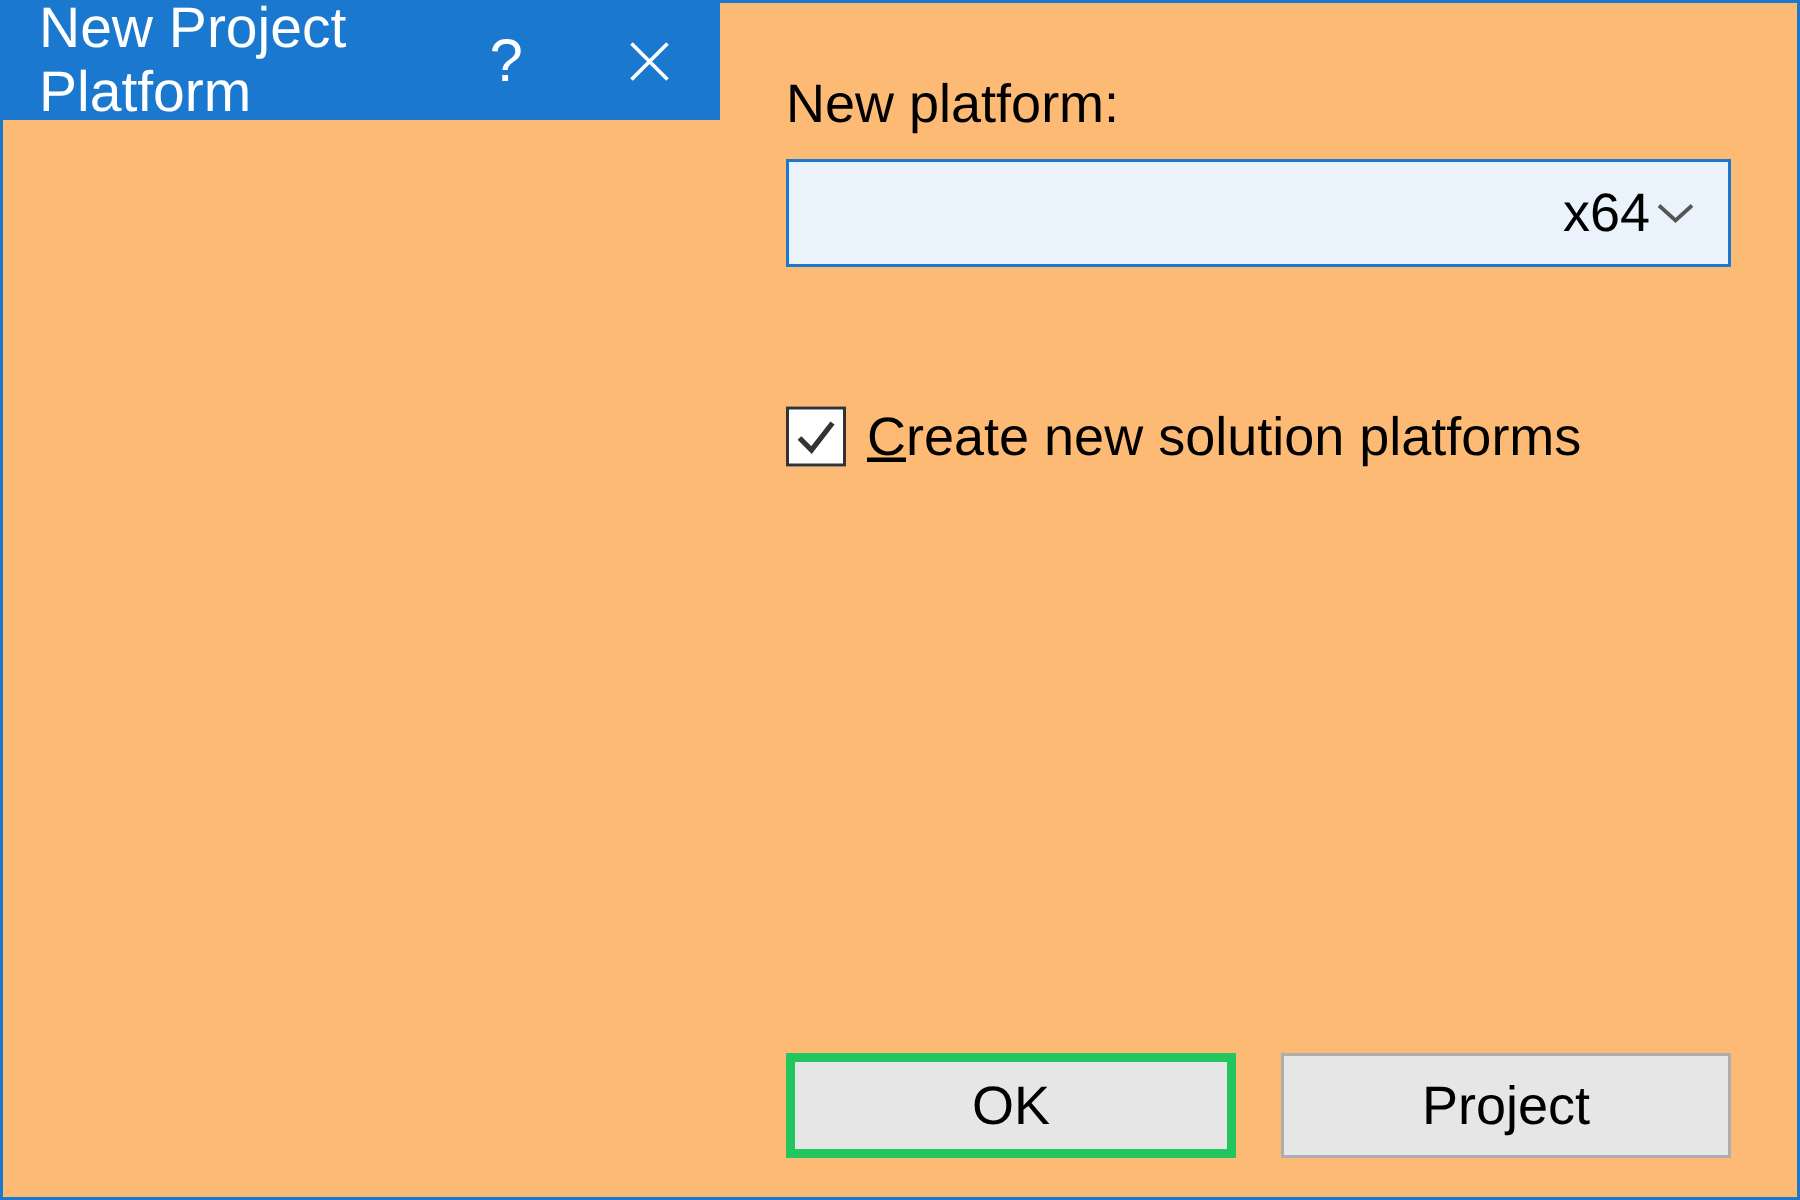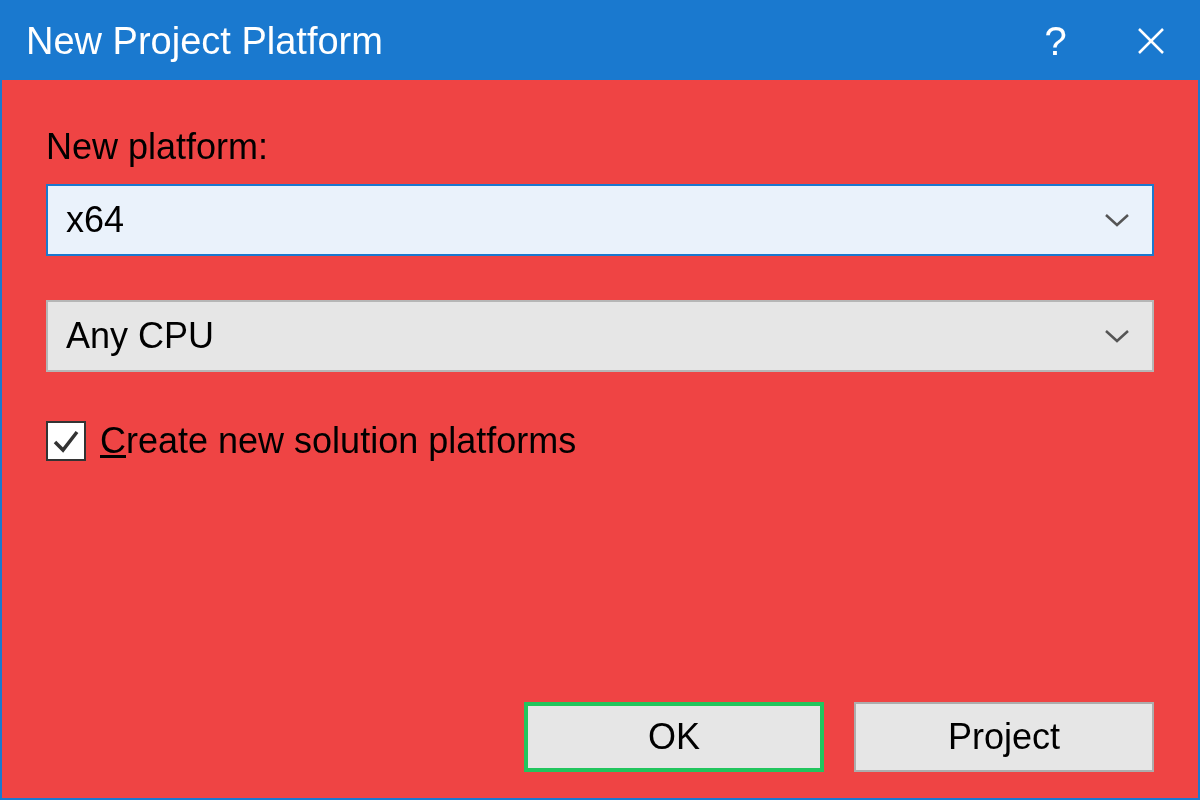--- a/index.html
+++ b/index.html
@@ -5,22 +5,22 @@
   * { box-sizing: border-box; }
   html, body {
     margin: 0; padding: 0;
     width: 1200px; height: 800px;
     font-family: "Segoe UI", Tahoma, sans-serif;
     background: #fff;
   }
   .dialog {
     width: 1200px; height: 800px;
     border: 2px solid #1a79cf;
-    display: flex; flex-direction: column;
-    background: #ef4444;
+    display: flex; 
+    background: #fdba74;
   }
   .titlebar {
     height: 78px;
     background: #1a79cf;
     color: #fff;
     display: flex; align-items: center;
     padding: 0 0 0 24px;
   }
   .title-text {
     font-size: 38px;
@@ -46,21 +46,21 @@
   .underline { text-decoration: underline; }
   .combo {
     width: 100%;
     height: 72px;
     display: flex; align-items: center;
     padding: 0 18px;
     font-size: 36px;
     color: #000;
     position: relative;
   }
-  .combo .val { flex: 1; }
+  .combo .val { flex: 1; text-align: right; }
   .combo .chev {
     width: 34px; height: 34px;
     display: flex; align-items: center; justify-content: center;
   }
   .combo-primary {
     background: #eaf2fb;
     border: 2px solid #1a79cf;
   }
   .combo-secondary {
     background: #e6e6e6;
@@ -92,21 +92,21 @@
   .btn {
     width: 300px;
     height: 70px;
     display: flex; align-items: center; justify-content: center;
     font-size: 36px;
     background: #e6e6e6;
     border: 2px solid #adadad;
     color: #000;
   }
   .btn-default {
-    border: 4px solid #22c55e;
+    border: 6px solid #22c55e;
   }
 </style>
 </head>
 <body>
 
 <div class="dialog">
 
   <div class="titlebar">
     <div class="title-text">New Project Platform</div>
     <div class="tb-btn">
@@ -127,28 +127,20 @@
       <span class="val">x64</span>
       <span class="chev">
         <svg width="26" height="16" viewBox="0 0 26 16">
           <polyline points="2,3 13,13 24,3" fill="none" stroke="#555" stroke-width="2.5"></polyline>
         </svg>
       </span>
     </div>
 
     <div class="gap1"></div>
 
-    <div class="combo combo-secondary">
-      <span class="val">Any CPU</span>
-      <span class="chev">
-        <svg width="26" height="16" viewBox="0 0 26 16">
-          <polyline points="2,3 13,13 24,3" fill="none" stroke="#555" stroke-width="2.5"></polyline>
-        </svg>
-      </span>
-    </div>
 
     <div class="gap2"></div>
 
     <div class="check-row">
       <div class="checkbox">
         <svg width="30" height="30" viewBox="0 0 30 30">
           <polyline points="4,16 12,24 26,6" fill="none" stroke="#333" stroke-width="3.5"></polyline>
         </svg>
       </div>
       <div class="check-label">

